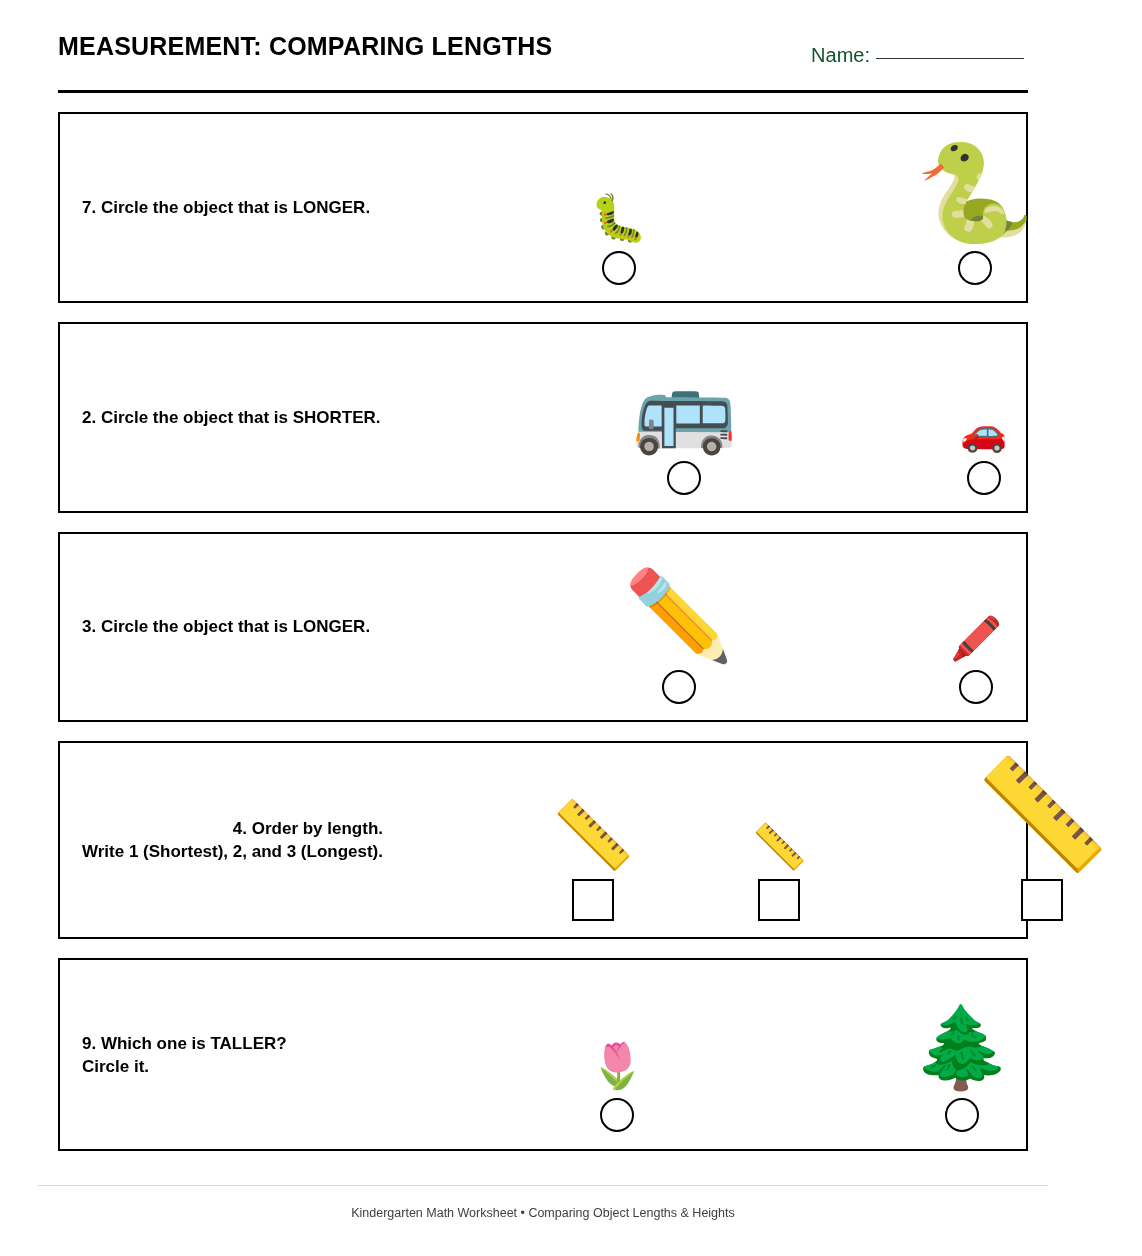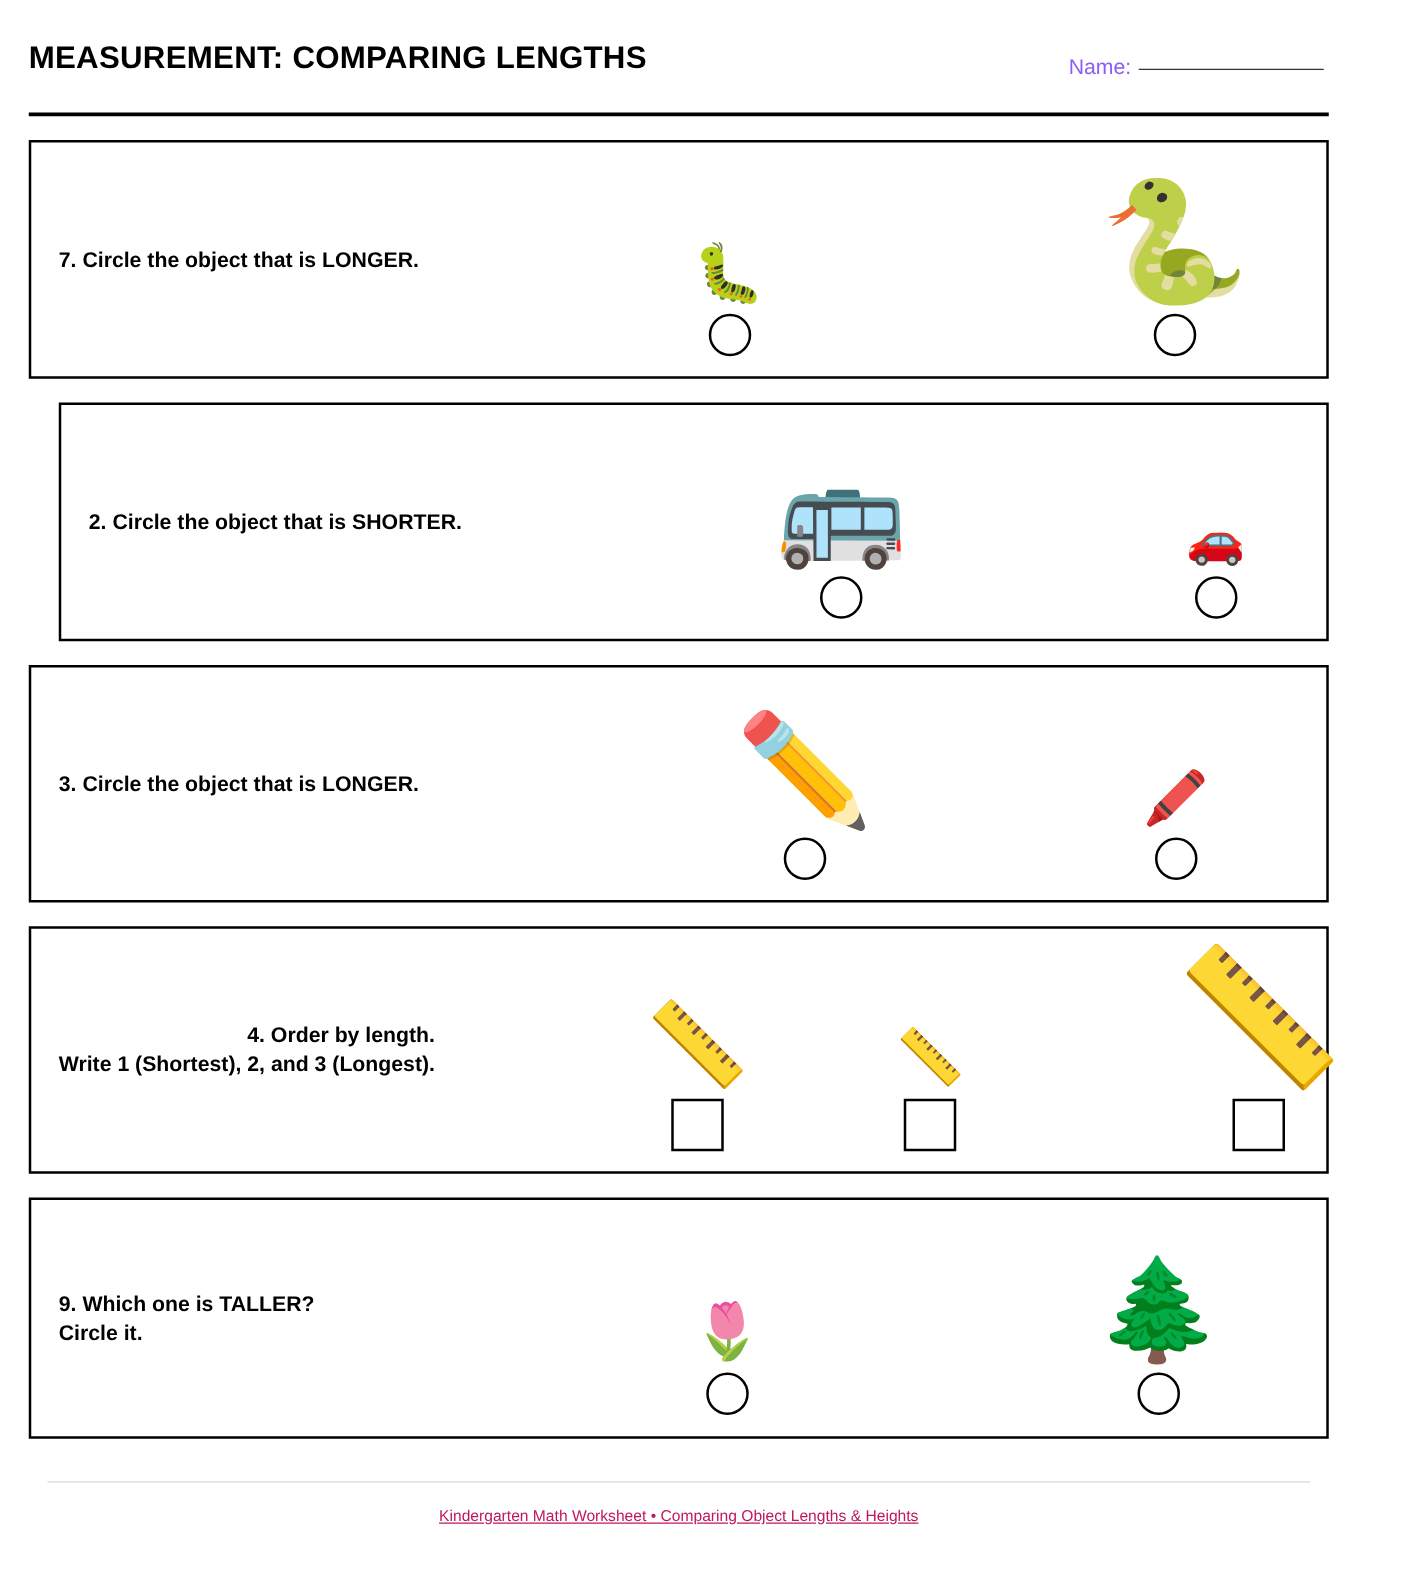--- a/index.html
+++ b/index.html
@@ -13,21 +13,21 @@
     font-family: "Liberation Sans", sans-serif;
     color: #000000;
     position: relative;
     overflow: hidden;
   }
 
   .page {
     width: 1086px;
     height: 1256px;
     box-sizing: border-box;
-    padding: 0 23px;
+    padding: 0 58px;
     position: relative;
   }
 
   
   .header {
     position: relative;
     height: 86px;
     padding-top: 34px;
     box-sizing: border-box;
     display: flex;
@@ -42,22 +42,22 @@
     white-space: nowrap;
   }
   .name-block {
     display: flex;
     align-items: baseline;
     gap: 6px;
     padding-right: 4px;
     margin-top: 10px;
   }
   .name-label {
-    font-size: 17px;
-    color: #8b5cf6;
+    font-size: 20px;
+    color: #14532d;
   }
   .name-rule {
     width: 148px;
     height: 0;
     border-bottom: 1.6px solid #333;
     display: inline-block;
     position: relative;
     top: -3px;
   }
   .header-rule {
@@ -68,21 +68,21 @@
 
   
   .qbox {
     border: 2px solid #000;
     box-sizing: border-box;
     position: relative;
     margin-top: 19px;
     background: #fff;
   }
   .qbox-1 { height: 191px; }
-  .qbox-2 { height: 191px; margin-left: 24px; }
+  .qbox-2 { height: 191px; }
   .qbox-3 { height: 190px; }
   .qbox-4 { height: 198px; text-align: right; }
   .qbox-5 { height: 193px; }
 
   .prompt {
     position: absolute;
     left: 22px;
     top: 50%;
     transform: translateY(-50%);
     font-size: 17px;
@@ -145,22 +145,21 @@
     bottom: 36px;
     text-align: center;
   }
   .footer-rule {
     height: 0;
     border-bottom: 1px solid #d8d8d8;
     margin-bottom: 20px;
   }
   .footer-text {
     font-size: 12.5px;
-    color: #be185d;
-    text-decoration: underline;
+    color: #404040;
   }
 </style>
 </head>
 <body>
 
 <div class="page">
 
   <div class="header">
     <div class="title">MEASUREMENT: COMPARING LENGTHS</div>
     <div class="name-block">

